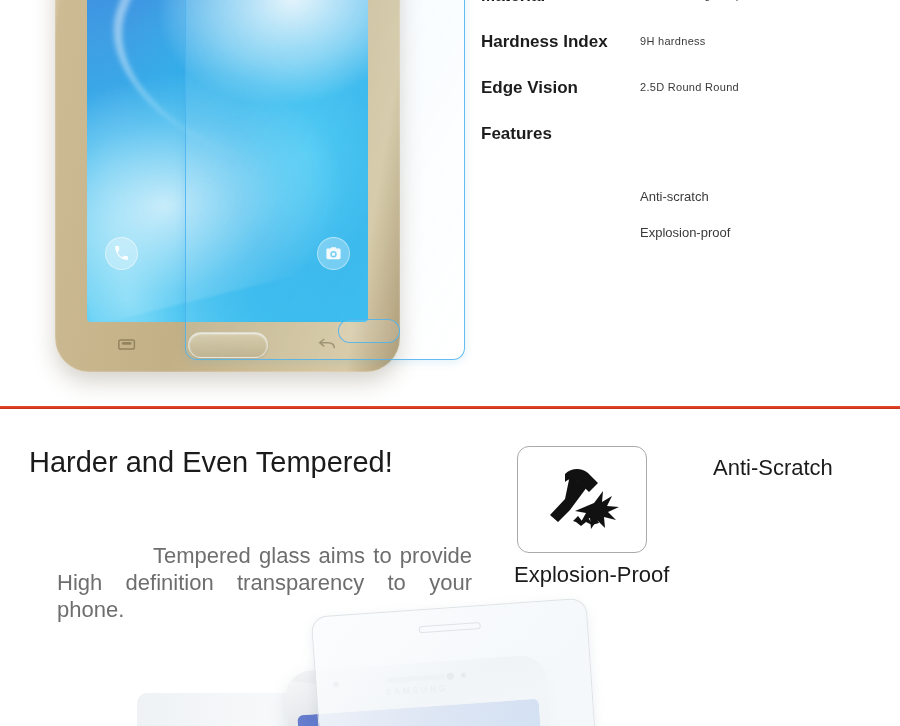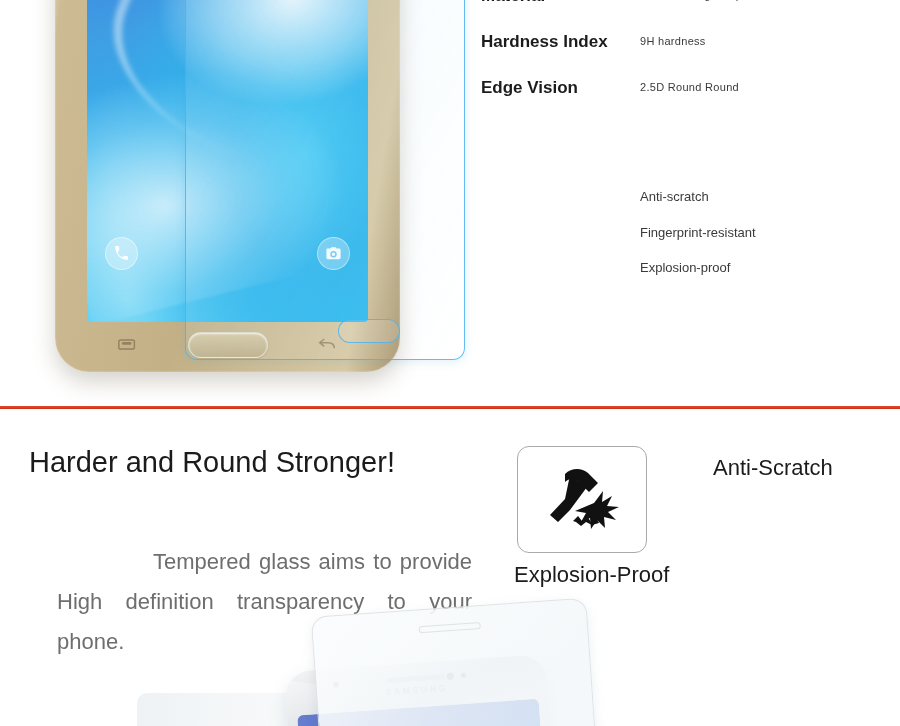--- a/index.html
+++ b/index.html
@@ -110,21 +110,21 @@
 
   
   .section-bottom { position: absolute; left: 0; top: 409px; width: 900px; height: 317px; background: #fff; }
 
   .headline {
     position: absolute; left: 29px; top: 37px;
     font-size: 29px; color: #1b1b1b; white-space: nowrap;
   }
   .body-copy {
     position: absolute; left: 57px; top: 133px; width: 415px;
-    font-size: 22px; color: #6e6e6e; line-height: 40px;
+    font-size: 22px; color: #6e6e6e; line-height: 27px;
     text-align: justify; text-indent: 96px;
   }
 
   
   .badge-group { position: absolute; top: 37px; }
   .badge-group.explosion { left: 517px; }
   .badge-group.scratch   { left: 713px; }
   .badge-box {
     width: 130px; height: 107px; border: 1px solid #aaaaaa; border-radius: 12px;
     background: #fff; position: relative;
@@ -248,34 +248,36 @@
         <div class="spec-label">Hardness Index</div>
         <div class="spec-value">9H  hardness</div>
       </div>
 
 
       <div class="spec-row">
         <div class="spec-label">Edge Vision</div>
         <div class="spec-value">2.5D  Round  Round</div>
       </div>
 
+      <div class="spec-row">
+        <div class="spec-label">Features</div>
+      </div>
     </div>
 
     <div class="feature-list">
       <div class="feature-item">Anti-scratch</div>
-      <div class="feature-item">Fingerprint-resistant</div>
       <div class="feature-item">Explosion-proof</div>
     </div>
   </div>
 
   <div class="divider"></div>
 
   <div class="section-bottom">
 
-    <div class="headline">Harder and Round Stronger!</div>
+    <div class="headline">Harder and Even Tempered!</div>
     <div class="body-copy">Tempered glass aims to provide High definition transparency to your phone.</div>
 
     <div class="badge-group explosion">
       <div class="badge-box">
         <svg viewBox="0 0 130 107">
           <g fill="#111">
             <path d="M52 28 L69 40 L52 63 L40 75 L32 68 L47 52 Z"></path>
             <path d="M47 27 C53 21 63 20 70 26 L80 36 L71 45 L61 35 C57 31 51 31 47 35 Z"></path>
             <path d="M76 56 l9 -12 -1 11 10 -6 -5 10 12 1 -11 5 8 8 -12 -3 1 11 -8 -8 -6 9 -1 -11 -9 4 5 -9 -11 -2 z"></path>
             <path d="M55 74 l5 -5 4 5 5 -5 4 6 5 -5 3 6 -7 2 -6 -3 -5 4 -5 -4 z"></path>

